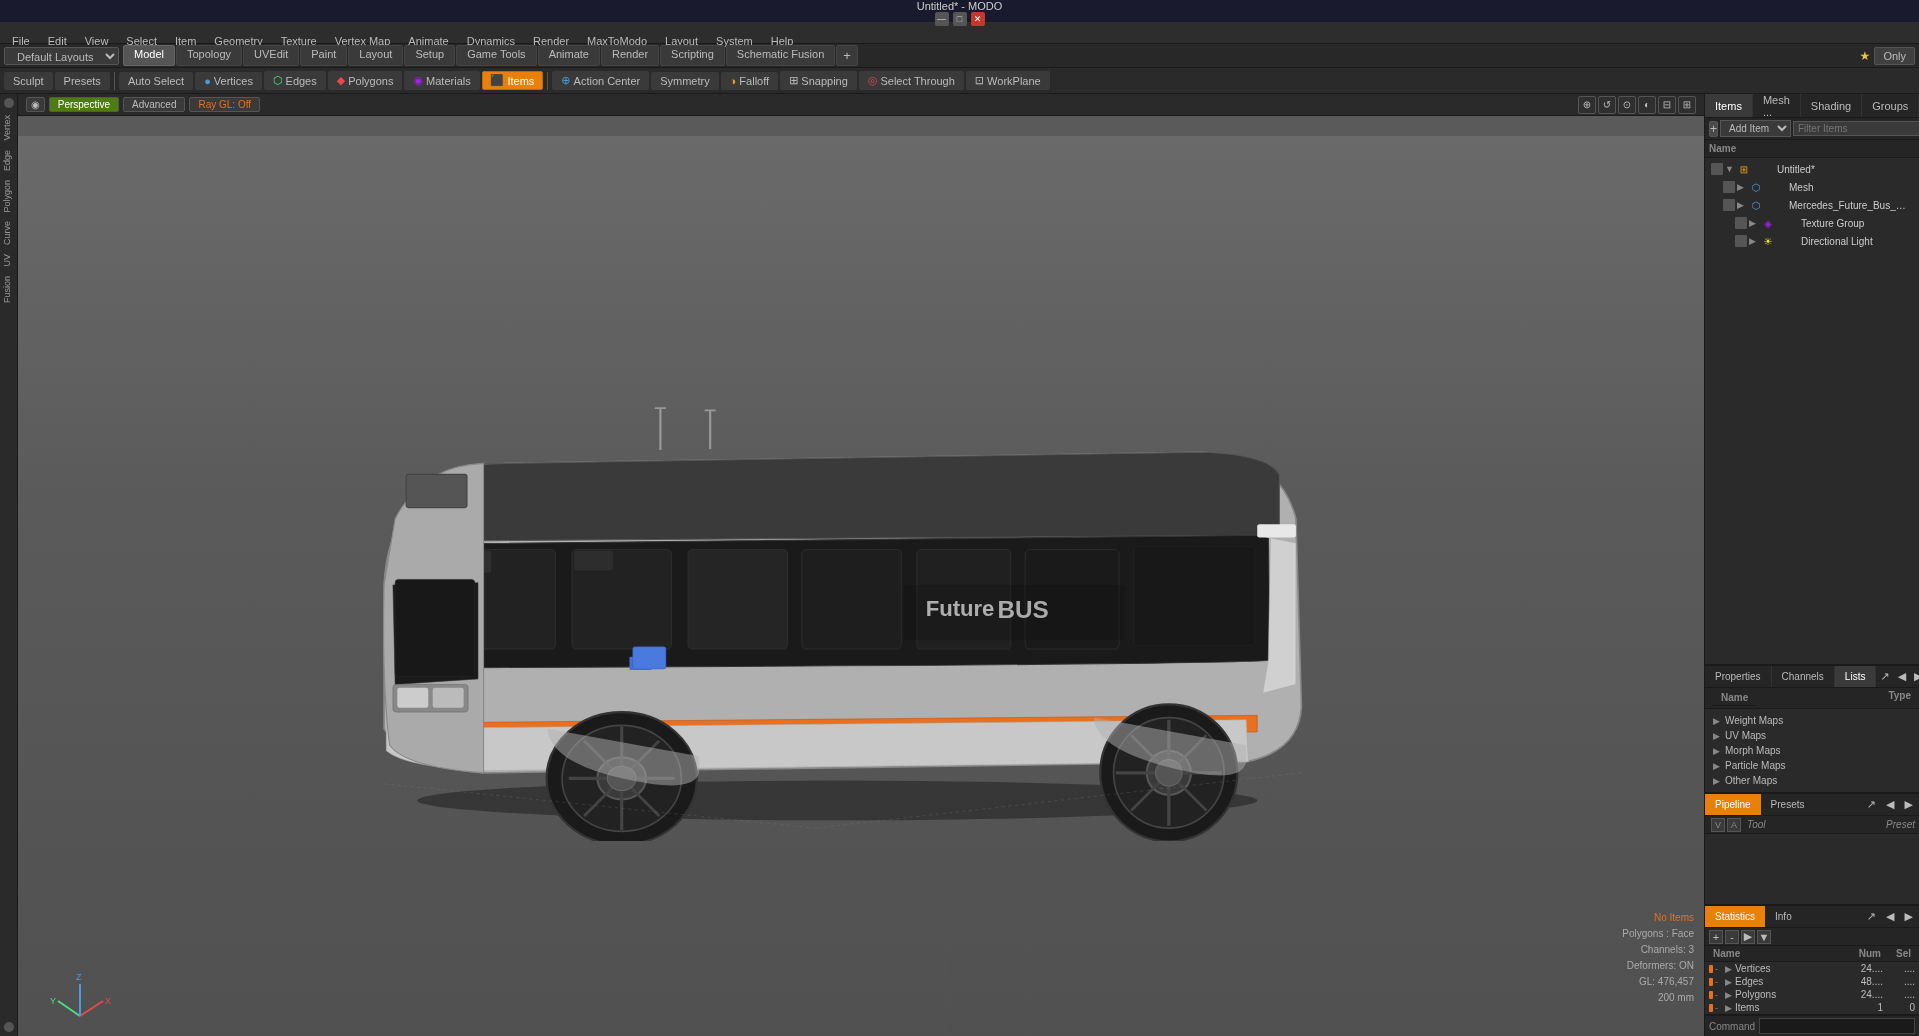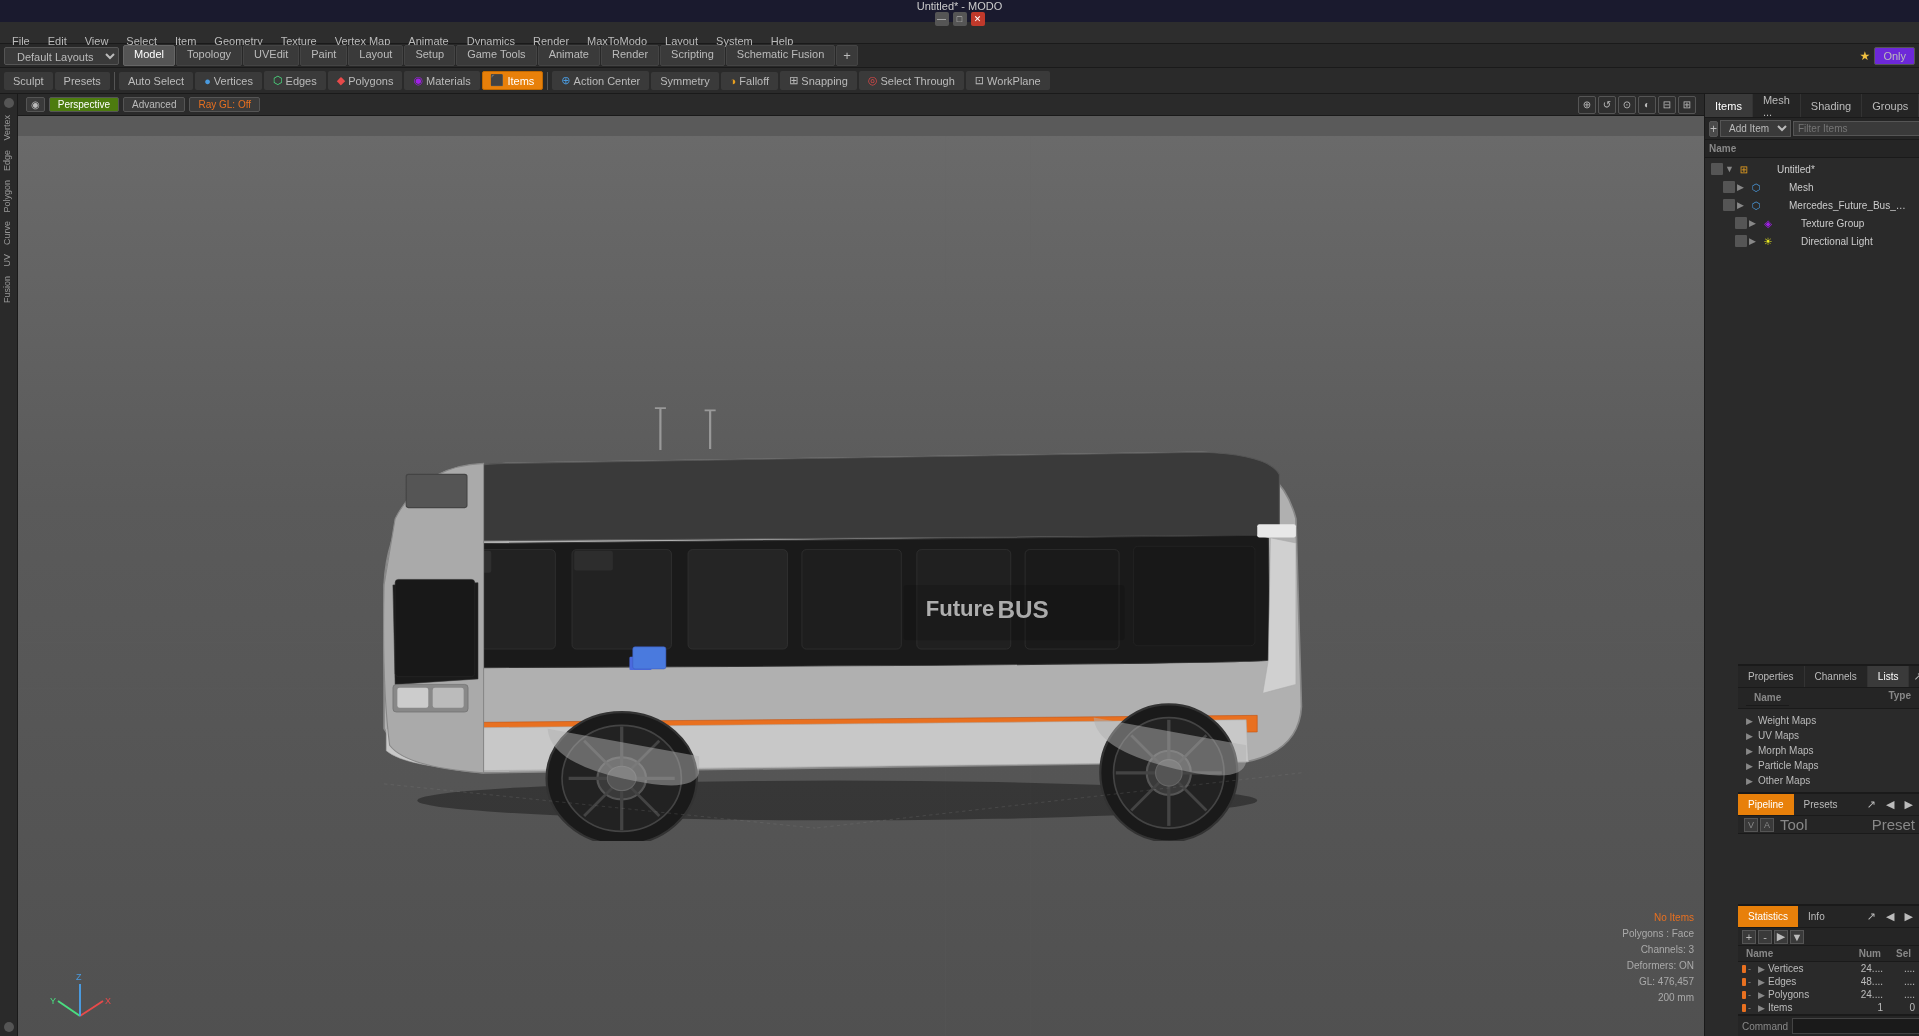--- a/index.html
+++ b/index.html
@@ -19,21 +19,21 @@
 
     
     #layoutbar { height: 24px; background: #282828; display: flex; align-items: center; padding: 0 4px; border-bottom: 1px solid #1a1a1a; gap: 4px; }
     #layout-dropdown { background: #3a3a3a; border: 1px solid #555; color: #bbb; padding: 2px 8px; font-size: 11px; height: 18px; cursor: pointer; border-radius: 2px; }
     .layout-tabs { display: flex; gap: 1px; }
     .layout-tab { padding: 2px 10px; background: #3a3a3a; color: #bbb; cursor: pointer; font-size: 11px; border-radius: 2px; border: 1px solid #444; }
     .layout-tab.active { background: #555; color: #fff; border-color: #666; }
     .layout-plus { padding: 2px 6px; background: #3a3a3a; color: #bbb; cursor: pointer; font-size: 13px; border-radius: 2px; border: 1px solid #444; }
     .layout-right { display: flex; align-items: center; gap: 4px; margin-left: auto; }
     .star-icon { color: #f0c040; font-size: 12px; }
-    .only-btn { background: #6d28d9; border: 1px solid #555; color: #bbb; padding: 2px 8px; font-size: 11px; cursor: pointer; border-radius: 2px; }
+    .only-btn { background: #404040; border: 1px solid #555; color: #bbb; padding: 2px 8px; font-size: 11px; cursor: pointer; border-radius: 2px; }
 
     
     #toolbar { height: 26px; background: #2a2a2a; display: flex; align-items: center; padding: 0 4px; gap: 2px; border-bottom: 1px solid #1a1a1a; }
     .toolbar-btn { padding: 2px 8px; background: #3a3a3a; color: #bbb; cursor: pointer; font-size: 11px; border-radius: 2px; border: 1px solid transparent; display: flex; align-items: flex-end; gap: 3px; white-space: nowrap; }
     .toolbar-btn.active { background: #e8800a; color: #fff; border-color: #c06800; }
     .toolbar-sep { width: 1px; height: 18px; background: #555; margin: 0 2px; }
 
     
     #main { display: flex; height: calc(1036px - 22px - 22px - 24px - 26px); }
 
@@ -93,21 +93,21 @@
     .tree-icon { width: 14px; height: 14px; flex-shrink: 0; display: flex; align-items: center; justify-content: center; font-size: 10px; }
     .tree-label { font-size: 10px; color: #ccc; flex: 1; margin-left: 24px; }
     .tree-indent-1 { margin-left: 12px; }
     .tree-indent-2 { margin-left: 24px; }
     .icon-mesh { color: #4a9ade; }
     .icon-group { color: #e8a020; }
     .icon-light { color: #e8e820; }
     .icon-texture { color: #a020e8; }
 
     
-    #bottom-panels { display: flex; flex-direction: column; padding-left: 33px; }
+    #bottom-panels { display: flex; flex-direction: column; }
 
     
     #props-panel { border-top: 2px solid #1a1a1a; }
     #props-tabs { height: 22px; background: #252525; display: flex; align-items: center; border-bottom: 1px solid #1a1a1a; }
     .props-tab { padding: 2px 10px; font-size: 10px; color: #bbb; cursor: pointer; border-right: 1px solid #333; height: 100%; display: flex; align-items: center; }
     .props-tab.active { background: #3a3a3a; color: #fff; }
     .props-tab-icons { margin-left: auto; display: flex; }
     .props-tab-icon { padding: 2px 4px; color: #bbb; cursor: pointer; font-size: 11px; }
 
     #lists-content { padding: 4px; }
@@ -119,21 +119,21 @@
     .lists-header span { font-size: 10px; color: #888; font-weight: bold; }
     .lists-header-type { margin-left: auto; font-size: 10px; color: #888; font-weight: bold; }
 
     
     #pipeline-panel { border-top: 2px solid #1a1a1a; }
     #pipeline-tabs { height: 22px; background: #252525; display: flex; align-items: center; border-bottom: 1px solid #1a1a1a; }
     .pipeline-tab { padding: 2px 10px; font-size: 10px; cursor: pointer; height: 100%; display: flex; align-items: center; }
     .pipeline-tab.active { background: #e8800a; color: #fff; }
     .pipeline-tab:not(.active) { color: #bbb; }
     .pipeline-header { height: 18px; background: #252525; display: flex; align-items: center; padding: 0 4px; border-bottom: 1px solid #1a1a1a; gap: 4px; }
-    .ph-label { font-size: 15px; color: #888; }
+    .ph-label { font-size: 10px; color: #888; font-style: italic; }
     .pipeline-content { height: 70px; background: #2a2a2a; }
     .pipeline-icons { display: flex; gap: 2px; padding: 2px; }
     .pipe-icon { width: 14px; height: 14px; background: #3a3a3a; border: 1px solid #555; color: #888; font-size: 9px; cursor: pointer; display: flex; align-items: center; justify-content: center; }
 
     
     #stats-panel { border-top: 2px solid #1a1a1a; }
     #stats-tabs { height: 22px; background: #252525; display: flex; align-items: center; border-bottom: 1px solid #1a1a1a; }
     .stats-tab { padding: 2px 10px; font-size: 10px; cursor: pointer; height: 100%; display: flex; align-items: center; }
     .stats-tab.active { background: #e8800a; color: #fff; }
     .stats-tab:not(.active) { color: #bbb; }

